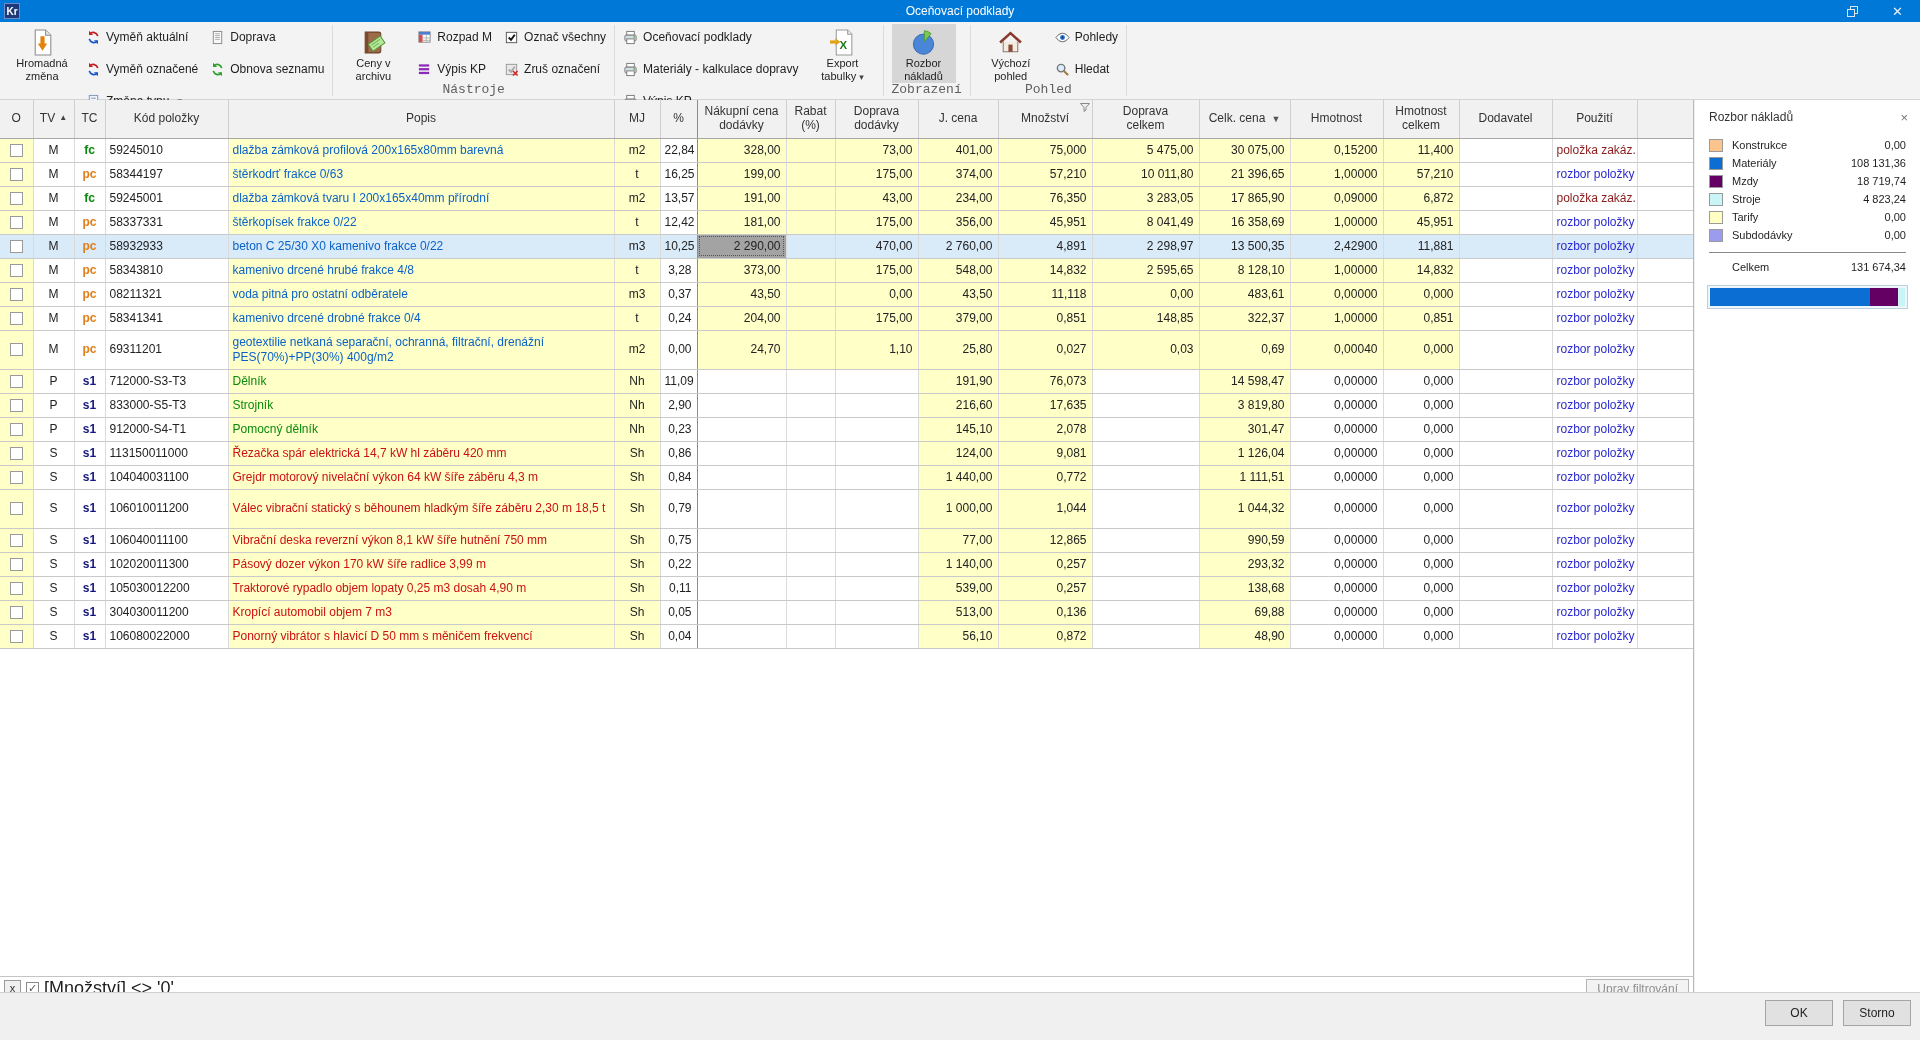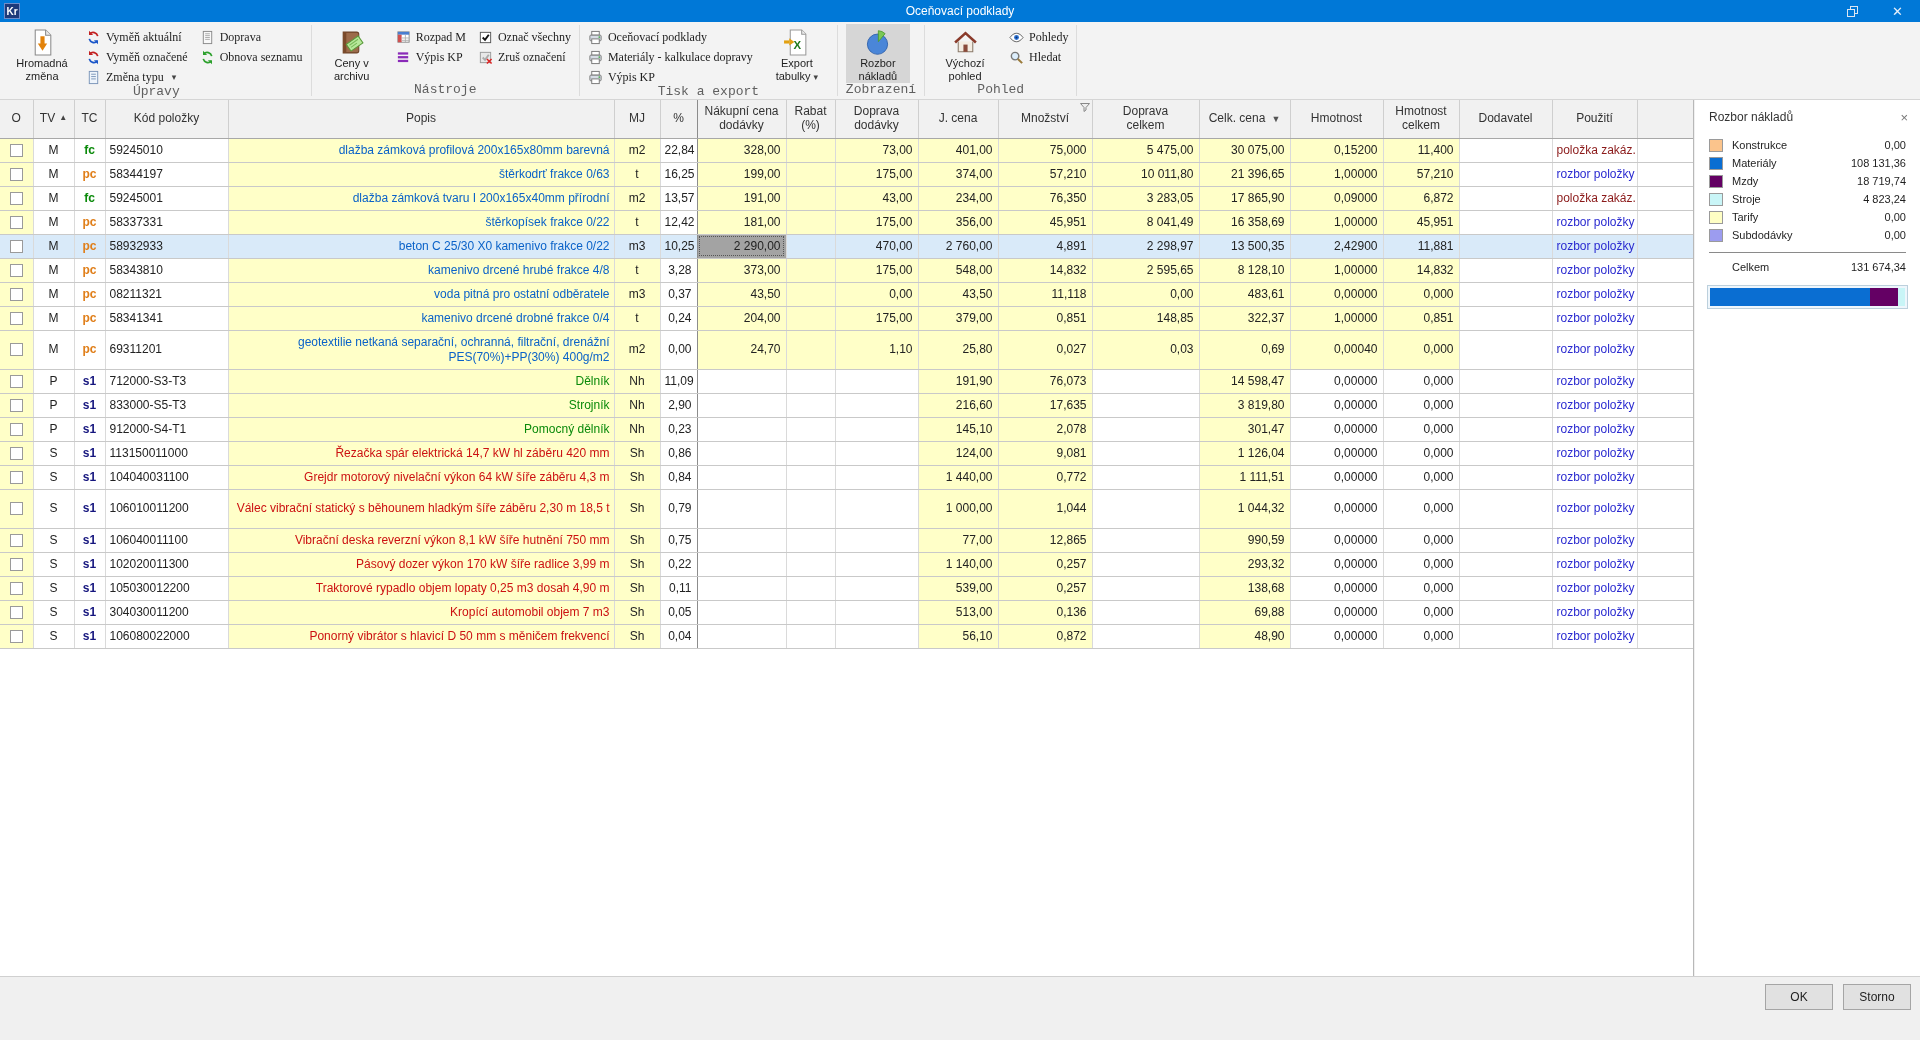--- a/index.html
+++ b/index.html
@@ -17,31 +17,31 @@
   
   .ribbon { position:absolute; top:22px; left:0; right:0; height:78px; background:#f3f3f3; border-bottom:1px solid #d5d5d5; display:flex; align-items:stretch; padding:0 2px; }
   .rgroup { display:flex; flex-direction:column; padding:2px 8px 0; }
   .rrow { flex:1; display:flex; align-items:flex-start; gap:12px; }
   .rlabel { height:16px; font-size:13px; color:#5f5f5f; text-align:center; line-height:14px;font-family:Liberation Mono, monospace; }
   .rsep { width:1px; background:#dcdcdc; margin:3px 0; }
   .rbig { width:64px; min-height:58px; display:flex; flex-direction:column; align-items:center; text-align:center; font-size:11px; color:#1e1e1e; padding:3px 2px 0; line-height:1.2; }
   .rbig.active { background:#d6d6d6; }
   .rbig .ricon { height:30px; display:flex; align-items:center; }
   .rbig .ricon svg { width:27px; height:27px; }
-  .rstack { display:flex; flex-direction:column; gap:4px; padding-top:5px;font-family:Liberation Serif, serif; }
+  .rstack { display:flex; flex-direction:column; gap:16px; padding-top:5px; }
   .rsmall { display:flex; align-items:center; gap:5px; font-size:12px; color:#1e1e1e; height:16px; white-space:nowrap; }
   .rsmall .ricon svg { width:15px; height:15px; display:block; }
   .caret { font-size:9px; color:#444; margin-left:3px; }
   
   .main { position:absolute; top:100px; left:0; width:1694px; bottom:40px; background:#fff; border-right:1px solid #b8b8b8; }
   .grid { position:absolute; top:0; left:0; right:0; bottom:24px; overflow:hidden; background:#fff; }
   table { border-collapse:collapse; table-layout:fixed; width:1694px; font-size:12px; }
   th { height:38px; background:#f1f1f1; border-right:1px solid #cfcfcf; border-bottom:1px solid #a8a8a8; font-weight:normal; font-size:12px; color:#333; position:relative; white-space:pre-line; line-height:1.15; padding:2px; vertical-align:middle; text-align:center; }
   td { height:24px; border-right:1px solid #dadada; border-bottom:1px solid #c9c9c9; padding:1px 4px; overflow:hidden; vertical-align:middle; line-height:1.2; white-space:nowrap; }
-  td.wrap { white-space:normal;text-align:right; }
+  td.wrap { white-space:normal; }
   tr.tall td { height:39px; }
   td.yellow { background:#FFFFC8; }
   td.white { background:#fff; }
   tr.sel td { background:#D9EAF9; }
   tr.sel td.edit, td.edit { background:#a3a3a3; outline:1px dotted #555; outline-offset:-3px; }
   td.num { text-align:right; padding-right:5px; }
   td.ctr { text-align:center; }
   th.sepr, td.sepr { border-right:1px solid #8c8c8c; }
   .popis-M { color:#0a62c8; }
   .popis-P { color:#0a8a0a; }
@@ -69,21 +69,21 @@
   .pleg { padding:2px 14px 0; }
   .plrow { display:flex; align-items:center; height:18px; font-size:11px; color:#1e1e1e; }
   .swatch { width:14px; height:13px; border:1px solid #9a9a9a; margin-right:9px; flex:none; }
   .plval { margin-left:auto; }
   .psep { border-top:1px solid #8a8a8a; margin:8px 14px 0; }
   .ptot { display:flex; font-size:11px; padding:8px 14px 0 37px; color:#1e1e1e; }
   .ptot .plval { margin-left:auto; }
   .pbar { margin:12px 12px 0; height:24px; border:1px solid #bcd0dd; background:#eef6fc; display:flex; padding:2px; }
   .pbar .seg { height:100%; }
   
-  .footer { position:absolute; left:0; right:0; bottom:16px; height:48px; background:#f0f0f0; border-top:1px solid #d0d0d0; }
+  .footer { position:absolute; left:0; right:0; bottom:0; height:48px; background:#f0f0f0; border-top:1px solid #d0d0d0; }
   .fbtn { position:absolute; top:7px; width:68px; height:26px; background:#e1e1e1; border:1px solid #a5a5a5; font-size:12px; text-align:center; line-height:24px; color:#1e1e1e; }
   .fbtn.ok { right:87px; }
   .fbtn.cancel { right:9px; }
 </style>
 </head>
 <body>
 
 <div class="titlebar">
   <div class="logo">Kr</div>
   <div class="tb-title">Oceňovací podklady</div>

